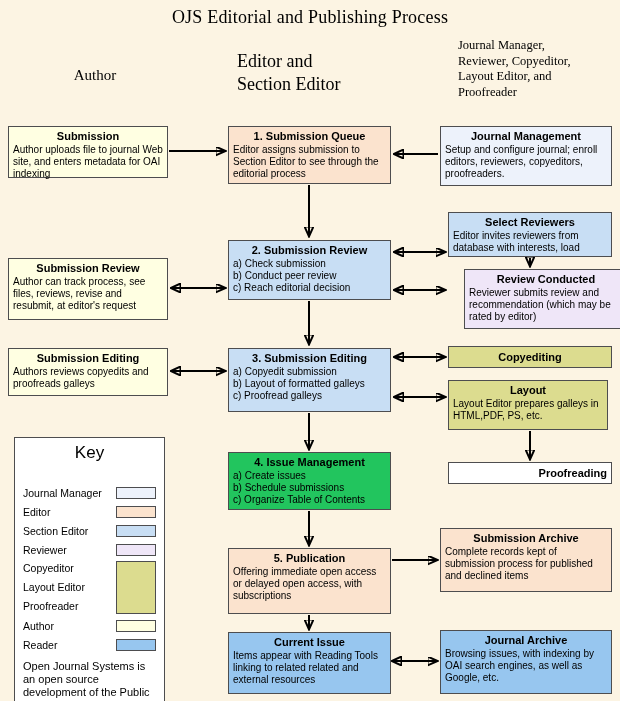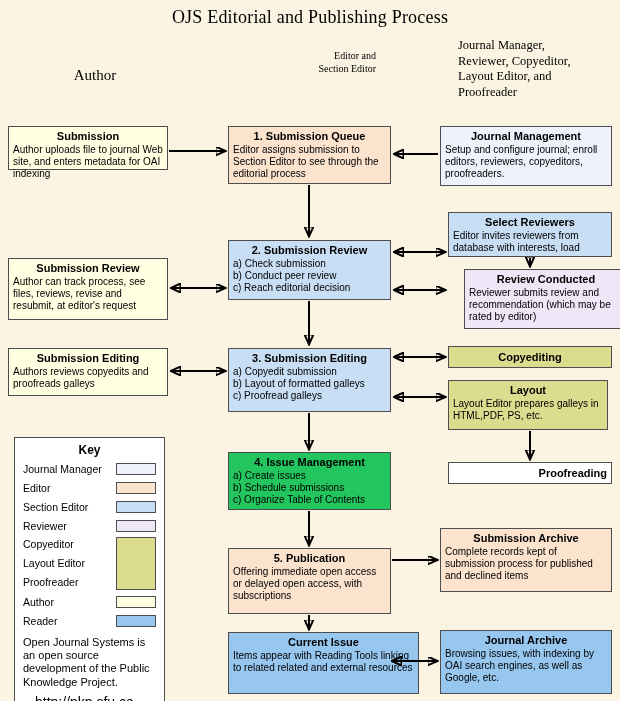--- a/index.html
+++ b/index.html
@@ -8,37 +8,37 @@
   .canvas { position:absolute; top:0; left:0; width:620px; height:701px; overflow:hidden; }
   .arrows { position:absolute; top:0; left:0; pointer-events:none; }
   .arrows path { stroke:#000; stroke-width:2; fill:none; }
 
   .page-title {
     position:absolute; top:7px; left:0; width:620px; text-align:center;
     font-family:"Liberation Serif", serif; font-size:18px; letter-spacing:.2px;
   }
   .col-header { position:absolute; font-family:"Liberation Serif", serif; white-space:pre-line; line-height:1.25; }
   .hdr-author { left:30px; top:66px; width:130px; text-align:center; font-size:15px; }
-  .hdr-editor { left:220px; top:50px; width:156px; text-align:right; font-size:10px; }
+  .hdr-editor { left:237px; top:50px; width:156px; text-align:left; font-size:18px; }
   .hdr-others { left:458px; top:38px; width:160px; text-align:left; font-size:12.5px; }
 
   .box {
     position:absolute; border:1px solid #4d4d4f; padding:3px 4px;
     font-size:10px; line-height:1.18;
   }
   .box-title { font-weight:bold; text-align:center; font-size:11px; margin-bottom:1px; }
   .box-body { text-align:left; white-space:pre-line; }
   .title-only { display:flex; align-items:center; justify-content:center; }
   .title-only .box-title { margin-bottom:0; }
 
   .key {
     position:absolute; left:14px; top:437px; width:151px;
     border:1px solid #4d4d4f; padding:5px 8px 6px 8px;
   }
-  .key-title { text-align:center; font-weight:bold; font-size:12px; margin-bottom:2px; }
+  .key-title { text-align:center; font-weight:normal; font-size:17px; margin-bottom:20px; }
   .key-row { display:flex; align-items:center; justify-content:space-between; height:19px; }
   .key-label { font-size:10.5px; }
   .key-swatch { width:40px; height:12px; border:1px solid #4d4d4f; }
   .key-merged { display:flex; justify-content:space-between; align-items:center; height:57px; }
   .key-merged-labels .key-label { display:block; height:19px; line-height:19px; }
   .key-swatch-tall { width:40px; height:53px; border:1px solid #4d4d4f; }
   .key-note { font-size:11px; line-height:1.2; margin-top:6px; }
   .key-url { font-size:14px; margin-top:5px; padding-left:12px; }
 </style>
 </head>
@@ -49,21 +49,21 @@
   <div class="page-title">OJS Editorial and Publishing Process</div>
 
   <div class="col-header hdr-author">Author</div>
   <div class="col-header hdr-editor">Editor and
 Section Editor</div>
   <div class="col-header hdr-others">Journal Manager,
 Reviewer, Copyeditor,
 Layout Editor, and
 Proofreader</div>
 
-  <div class="box" style="left: 8px; top: 126px; width: 160px; height: 44px; background-color: rgb(255, 255, 226);">
+  <div class="box" style="left: 8px; top: 126px; width: 160px; height: 52px; background-color: rgb(255, 255, 226);">
     <div class="box-title">Submission</div>
     <div class="box-body">Author uploads file to journal Web site, and enters metadata for OAI indexing</div>
   </div>
   <div class="box" style="left: 8px; top: 258px; width: 160px; height: 62px; background-color: rgb(255, 255, 226);">
     <div class="box-title">Submission Review</div>
     <div class="box-body">Author can track process, see files, reviews, revise and resubmit, at editor's request</div>
   </div>
   <div class="box" style="left: 8px; top: 348px; width: 160px; height: 48px; background-color: rgb(255, 255, 226);">
     <div class="box-title">Submission Editing</div>
     <div class="box-body">Authors reviews copyedits and proofreads galleys</div>
@@ -88,21 +88,21 @@
   <div class="box" style="left: 228px; top: 452px; width: 163px; height: 58px; background-color: #22c55e;">
     <div class="box-title">4. Issue Management</div>
     <div class="box-body">a) Create issues
 b) Schedule submissions
 c) Organize Table of Contents</div>
   </div>
   <div class="box" style="left: 228px; top: 548px; width: 163px; height: 66px; background-color: rgb(251, 227, 206);">
     <div class="box-title">5. Publication</div>
     <div class="box-body">Offering immediate open access or delayed open access, with subscriptions</div>
   </div>
-  <div class="box" style="left: 228px; top: 632px; width: 191px; height: 62px; background-color: rgb(151, 198, 239);">
+  <div class="box" style="left: 228px; top: 632px; width: 163px; height: 62px; background-color: rgb(151, 198, 239);">
     <div class="box-title">Current Issue</div>
     <div class="box-body">Items appear with Reading Tools linking to related related and external resources</div>
   </div>
 
   <div class="box" style="left: 440px; top: 126px; width: 172px; height: 60px; background-color: rgb(237, 242, 251);">
     <div class="box-title">Journal Management</div>
     <div class="box-body">Setup and configure journal; enroll editors, reviewers, copyeditors, proofreaders.</div>
   </div>
   <div class="box" style="left: 448px; top: 212px; width: 164px; height: 45px; background-color: rgb(200, 222, 244);">
     <div class="box-title">Select Reviewers</div>

